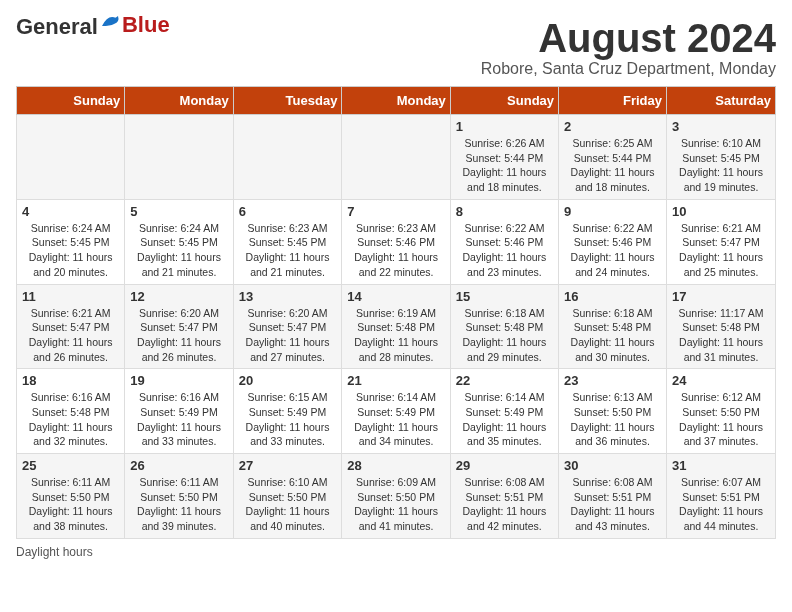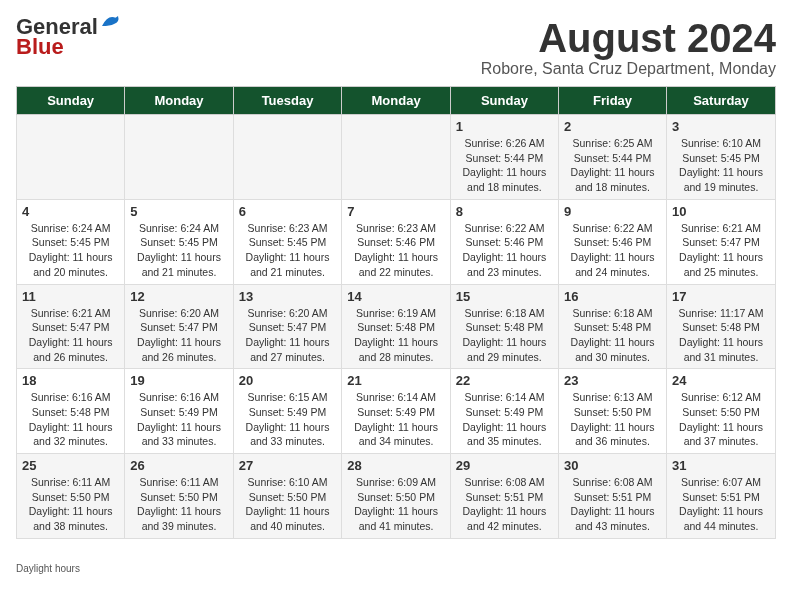--- a/index.html
+++ b/index.html
@@ -11,21 +11,20 @@
       padding: 16px;
     }
     .header-area {
       display: flex;
       justify-content: space-between;
       align-items: flex-start;
       margin-bottom: 8px;
     }
     .logo {
       display: flex;
-      flex-direction: column;
       align-items: flex-start;
     }
     .title-area {
       text-align: right;
     }
     .month-year {
       font-size: 40px;
       font-weight: bold;
       color: #333;
       line-height: 1.1;
@@ -33,24 +32,24 @@
     .location {
       font-size: 16px;
       color: #555;
     }
     .calendar-table {
       width: 100%;
       border-collapse: collapse;
       font-size: 11px;
     }
     .calendar-table thead th {
-      background-color: #14532d;
+      background-color: #c2410c;
       color: #fff;
       padding: 6px 4px;
-      text-align: center;
+      text-align: right;
       font-size: 13px;
       font-weight: bold;
       border: 1px solid #ccc;
     }
     .calendar-table tbody td {
       border: 1px solid #ddd;
       vertical-align: top;
       padding: 4px 5px;
       width: 113px;
       min-height: 80px;
@@ -70,22 +69,22 @@
       display: block;
       margin-bottom: 2px;
     }
     .day-info {
       color: #333;
       font-size: 10.5px;
       line-height: 1.4;
       text-align: center;
     }
     .footer-note {
-      margin-top: 24px;
-      font-size: 10px;
+      margin-top: 6px;
+      font-size: 12px;
       color: #555;
     }
   </style>
 </head>
 <body>
 
 <div class="header-area">
   <div class="logo">
     <div style="display:flex;align-items:center;gap:2px;">
       <div style="font-size:22px;font-weight:bold;line-height:1;">

